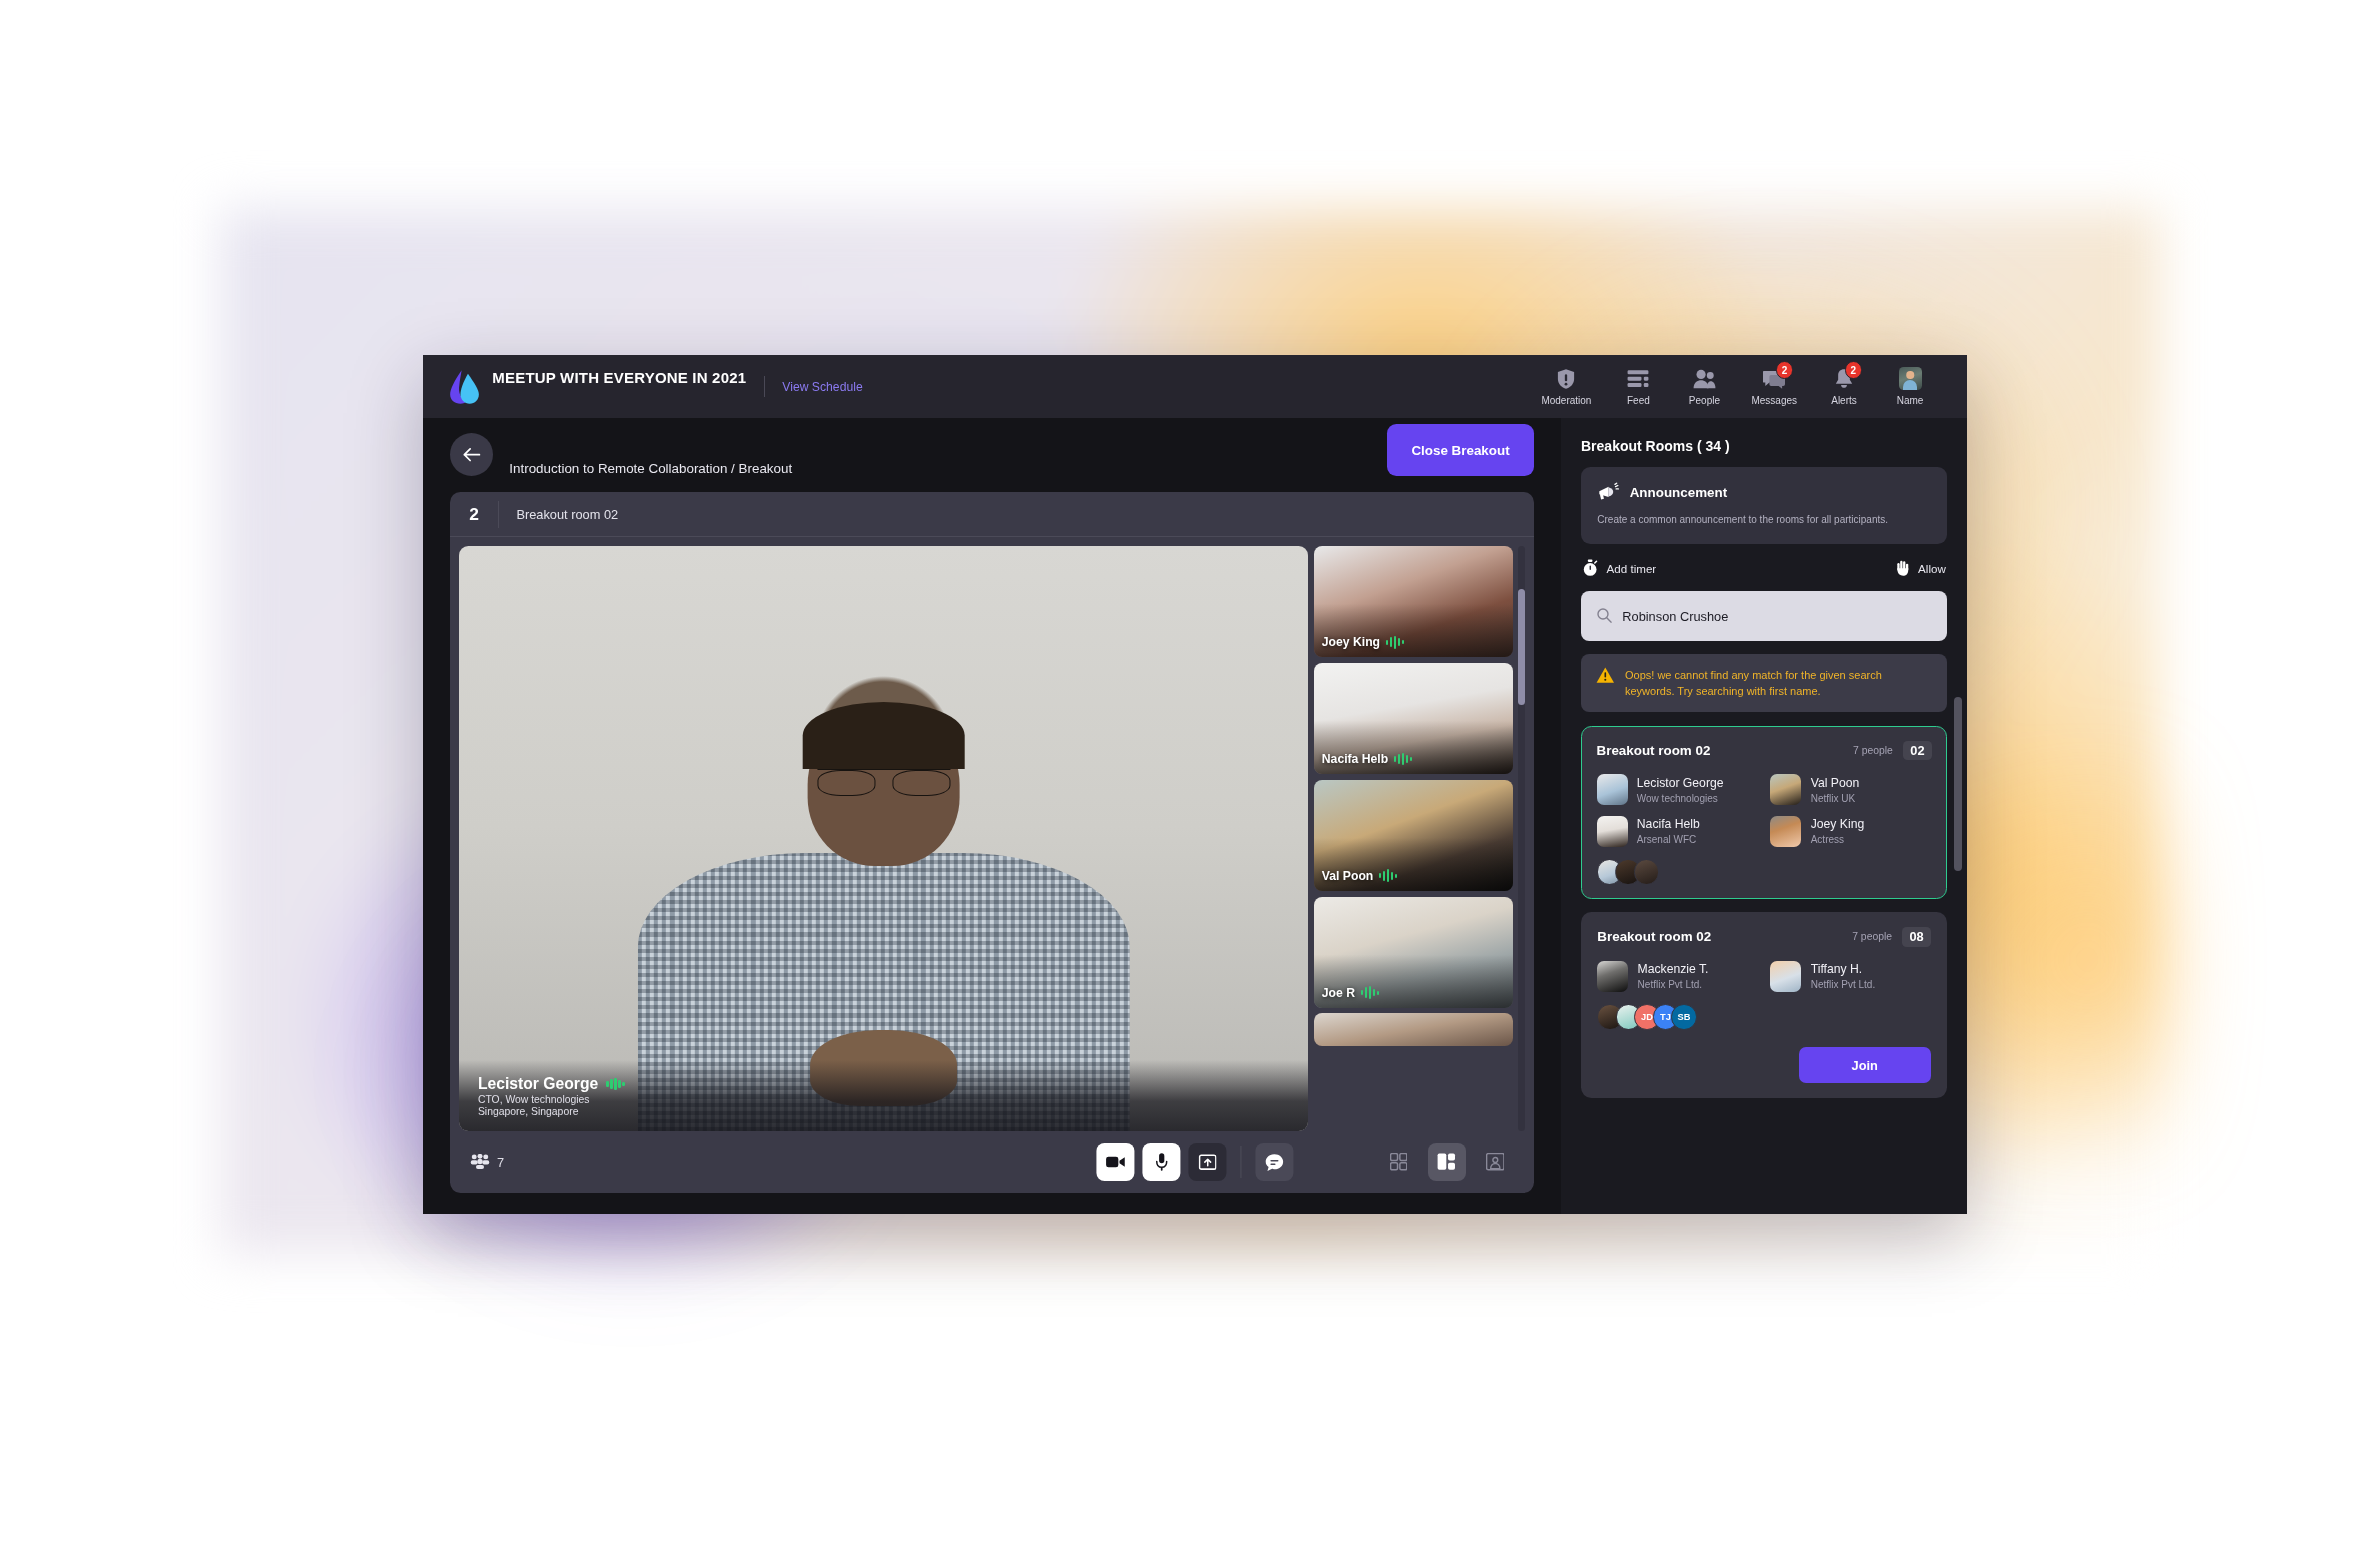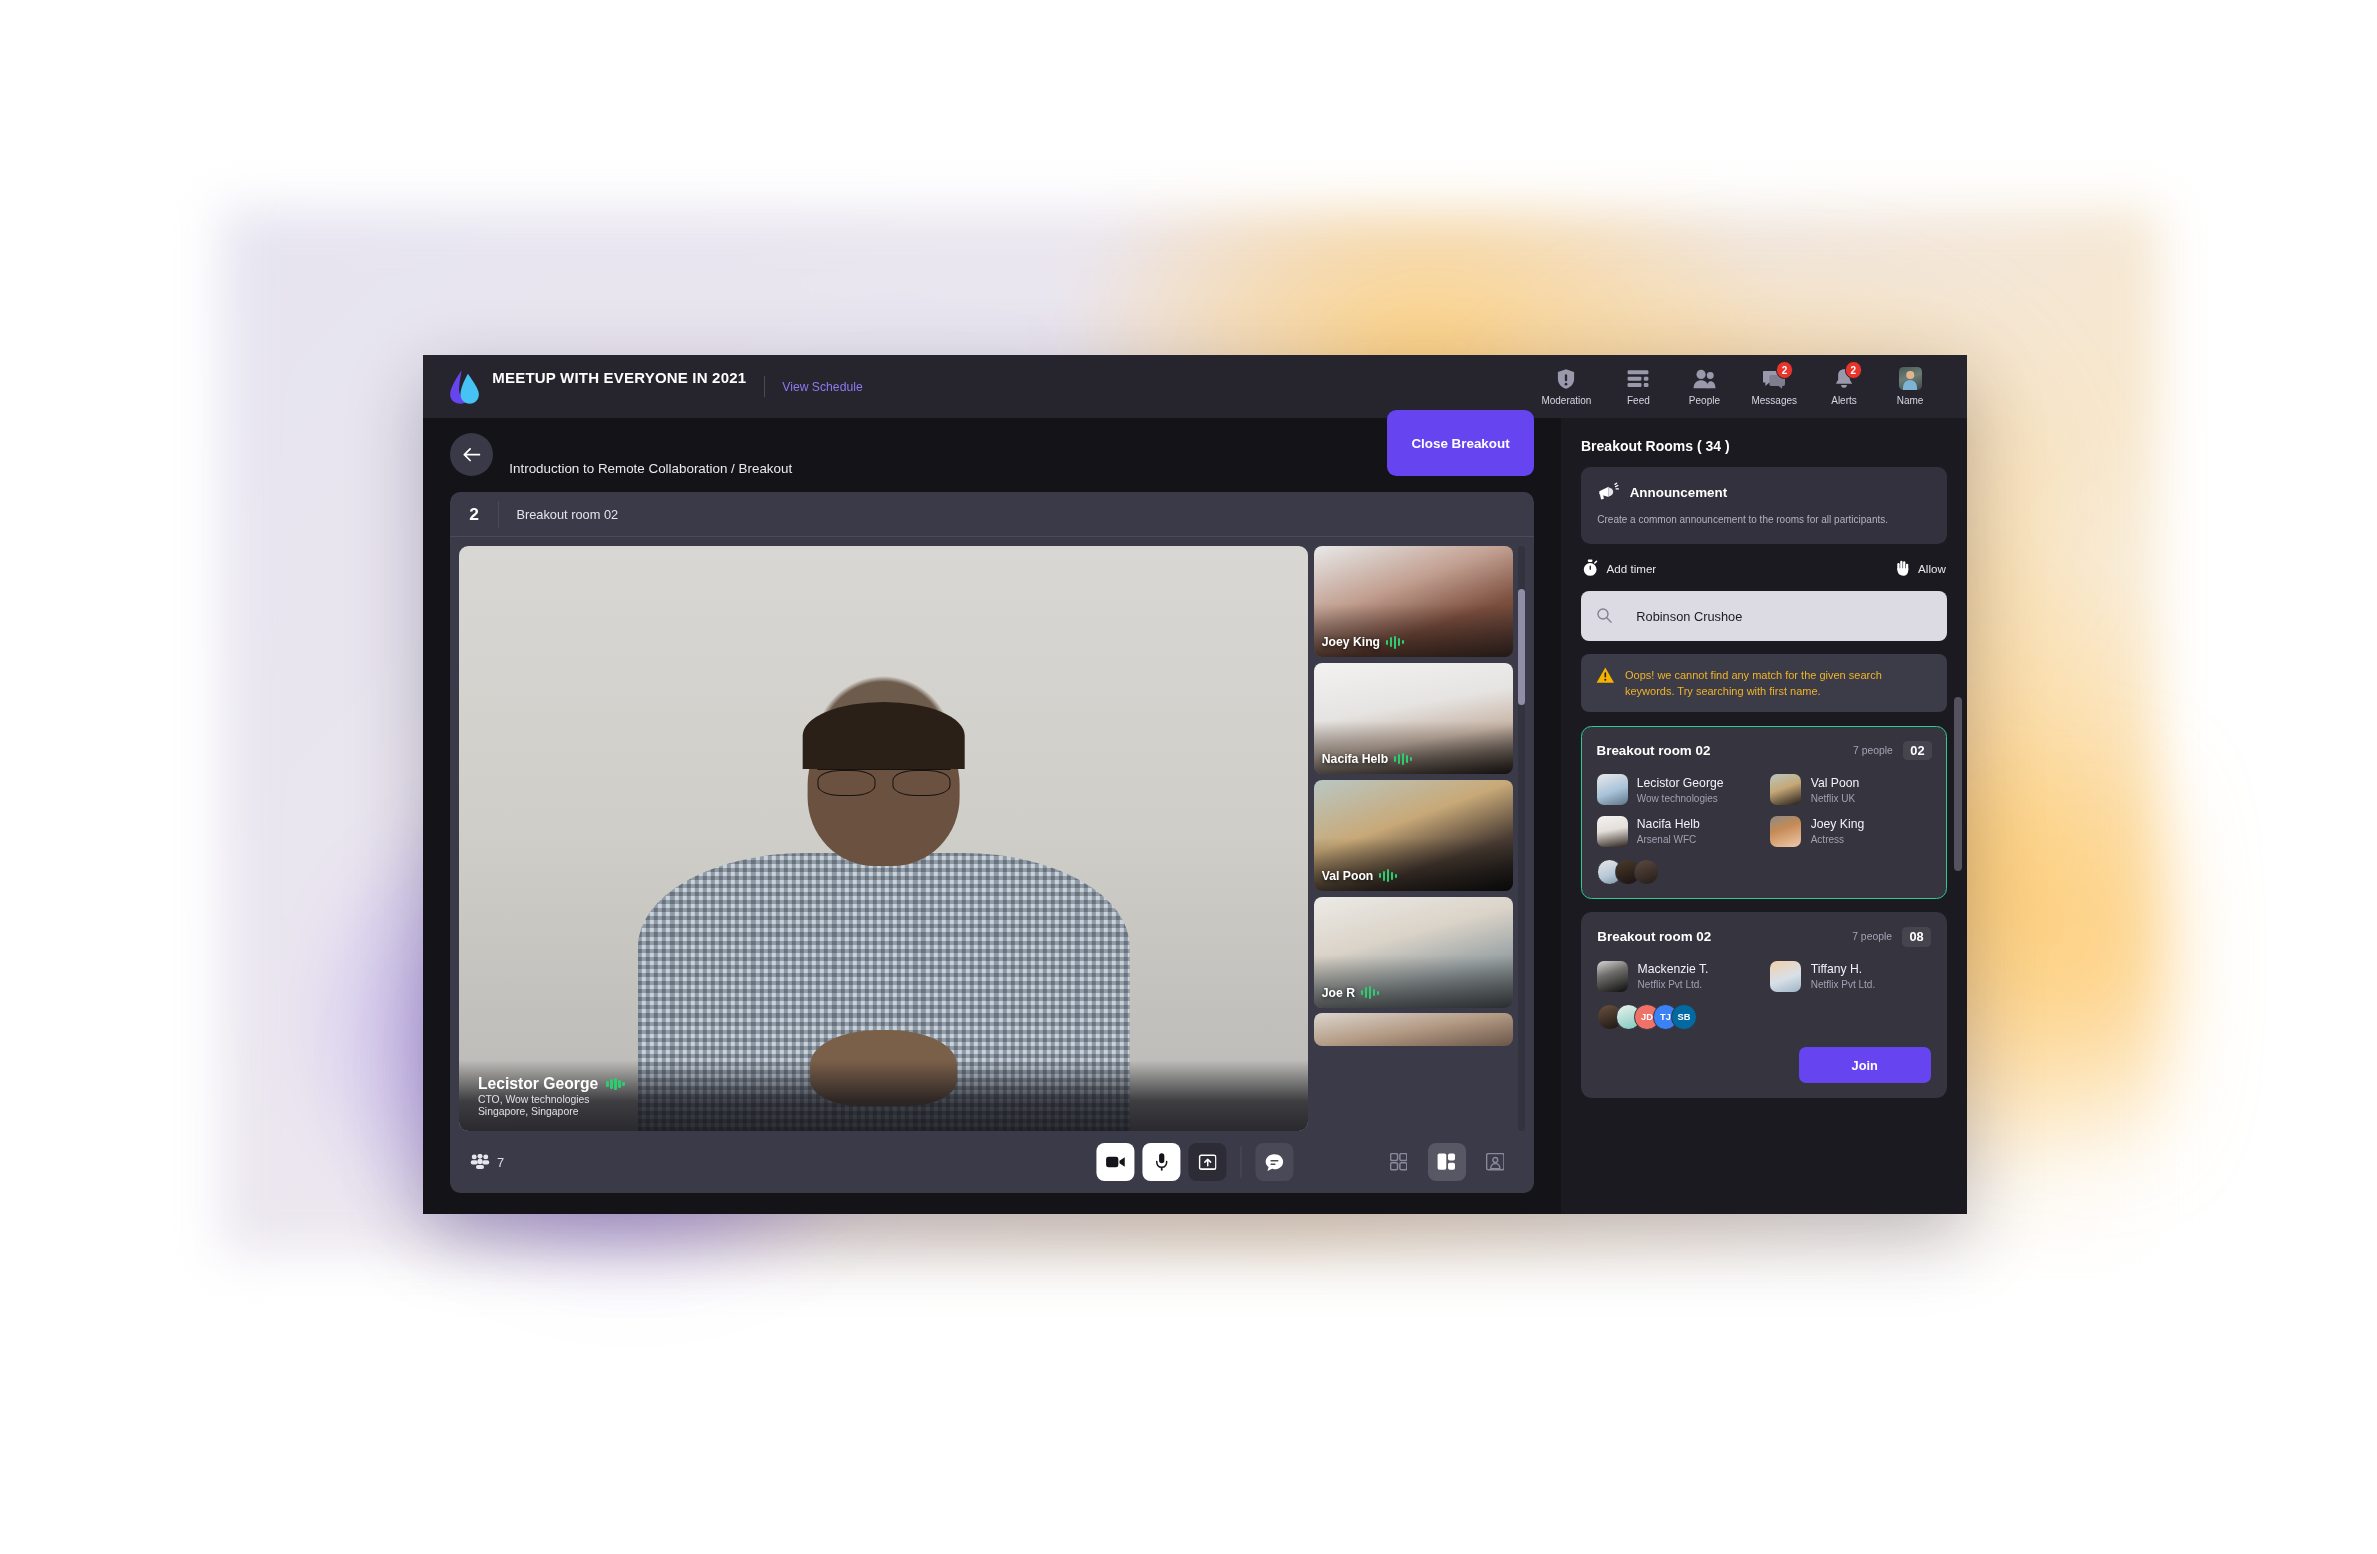--- a/index.html
+++ b/index.html
@@ -114,21 +114,21 @@
   .back-btn {
     width: 43px; height: 43px; border-radius: 50%;
     background: #3a3947; display: flex; align-items: center; justify-content: center;
     cursor: pointer; flex: none;
   }
   .breadcrumb-text { font-size: 13.4px; color: #e9e8f0; margin-left: 16.3px; white-space: nowrap; }
   .close-breakout {
     margin-left: auto;
     background: #6644f0; color: #ffffff;
     border: none; border-radius: 9.3px;
-    padding: 0 24.4px; height: 66px;
+    padding: 0 24.4px; height: 52px;
     font-size: 13.4px; font-weight: bold;
     font-family: "Liberation Sans", sans-serif;
     cursor: pointer; white-space: nowrap;
   }
 
   .stage-card {
     margin: 0 27px 21px 27px;
     background: #3b3a48;
     border-radius: 10.4px;
     flex: 1; display: flex; flex-direction: column;
@@ -263,21 +263,21 @@
   .announce-text { font-size: 10px; color: #b4b2c2; line-height: 1.5; margin-top: 9.3px; }
 
   .timer-row { display: flex; align-items: center; margin: 15px 1.2px 12.8px 1.2px; justify-content: space-between; }
   .timer-left, .timer-right { display: flex; align-items: center; gap: 8.1px; cursor: pointer; }
   .timer-right { margin-left: auto; }
   .timer-label { font-size: 11.6px; color: #e8e7ef; }
 
   .search-box {
     background: #dcdbe4; border-radius: 8.1px;
     height: 50px; display: flex; align-items: center;
-    padding: 0 15px; gap: 24px;
+    padding: 0 15px; gap: 10px;
   }
   .search-input {
     border: none; outline: none; background: transparent;
     font-size: 12.8px; color: #1c1b24; width: 100%;
     font-family: "Liberation Sans", sans-serif;
   }
 
   .warn {
     background: #3c3b48; border-radius: 8.1px;
     margin-top: 12.8px; padding: 12.8px 15px;

